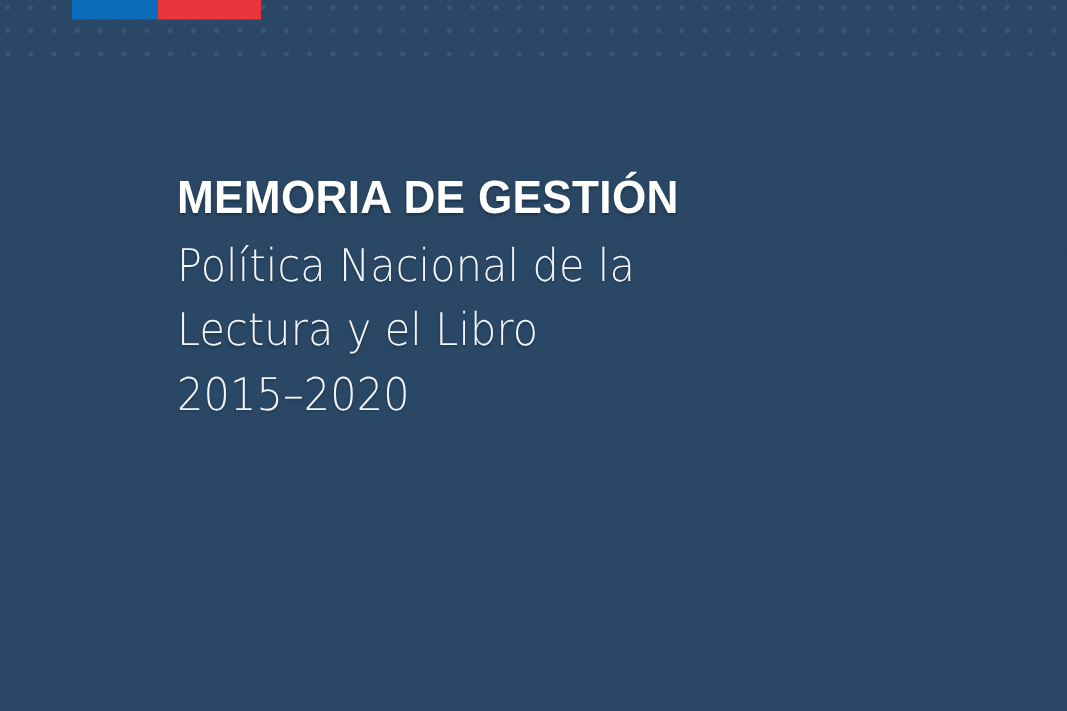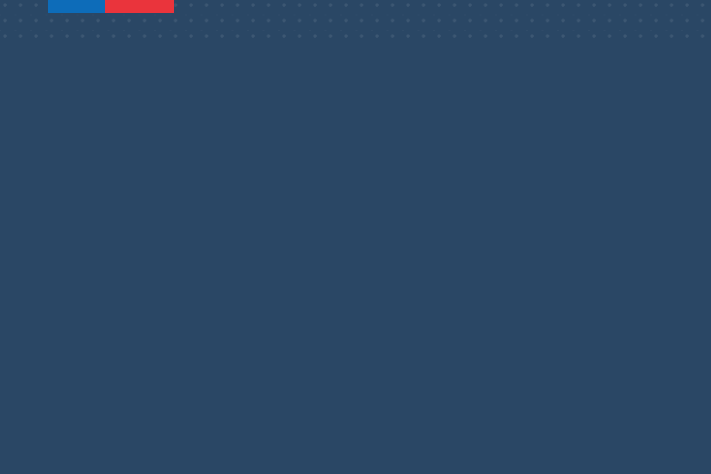--- a/index.html
+++ b/index.html
@@ -101,14 +101,20 @@
 
 <div id="cover">
 
   <div id="dot-pattern"></div>
 
   <div id="flag-bar">
     <div class="flag-blue"></div>
     <div class="flag-red"></div>
   </div>
 
+  <div id="title-block">
+    <h1 class="main-title">MEMORIA DE GESTIÓN</h1>
+    <p class="sub-line first">Política Nacional de la</p>
+    <p class="sub-line">Lectura y el Libro</p>
+    <p class="sub-line">2015–2020</p>
+  </div>
 
 </div>
 
 </body></html>

